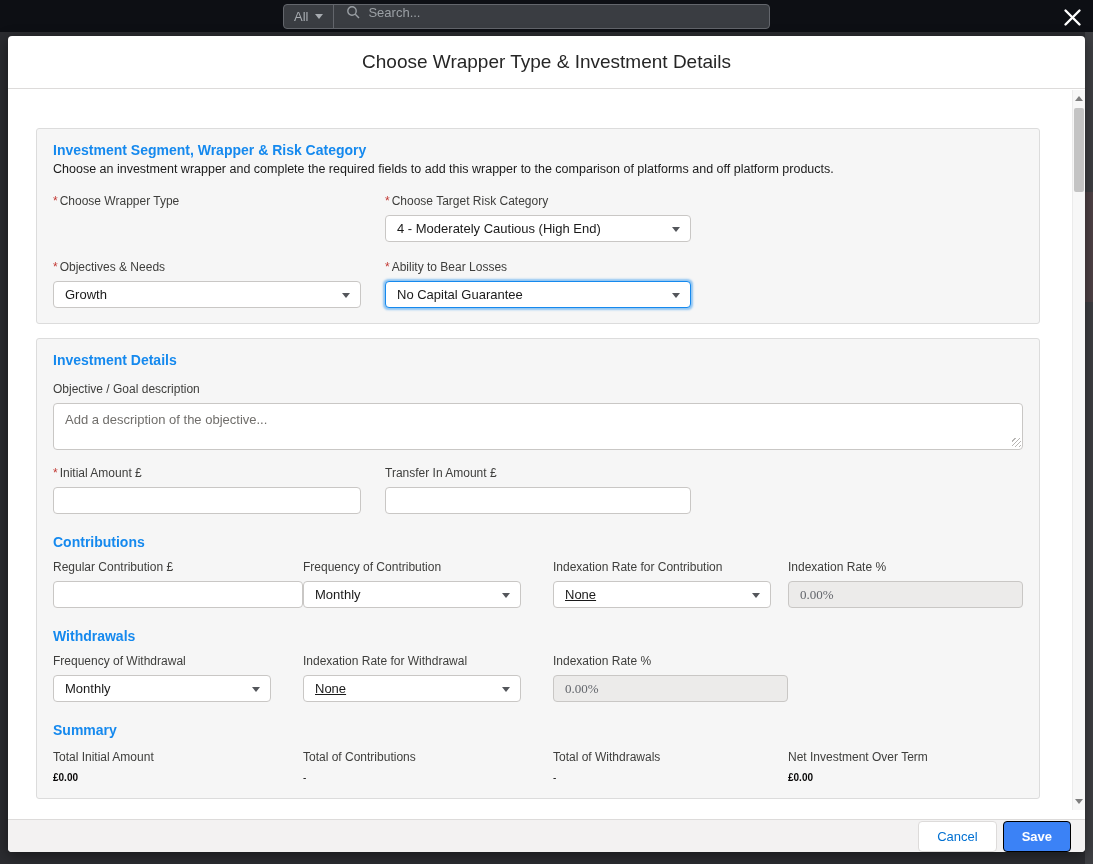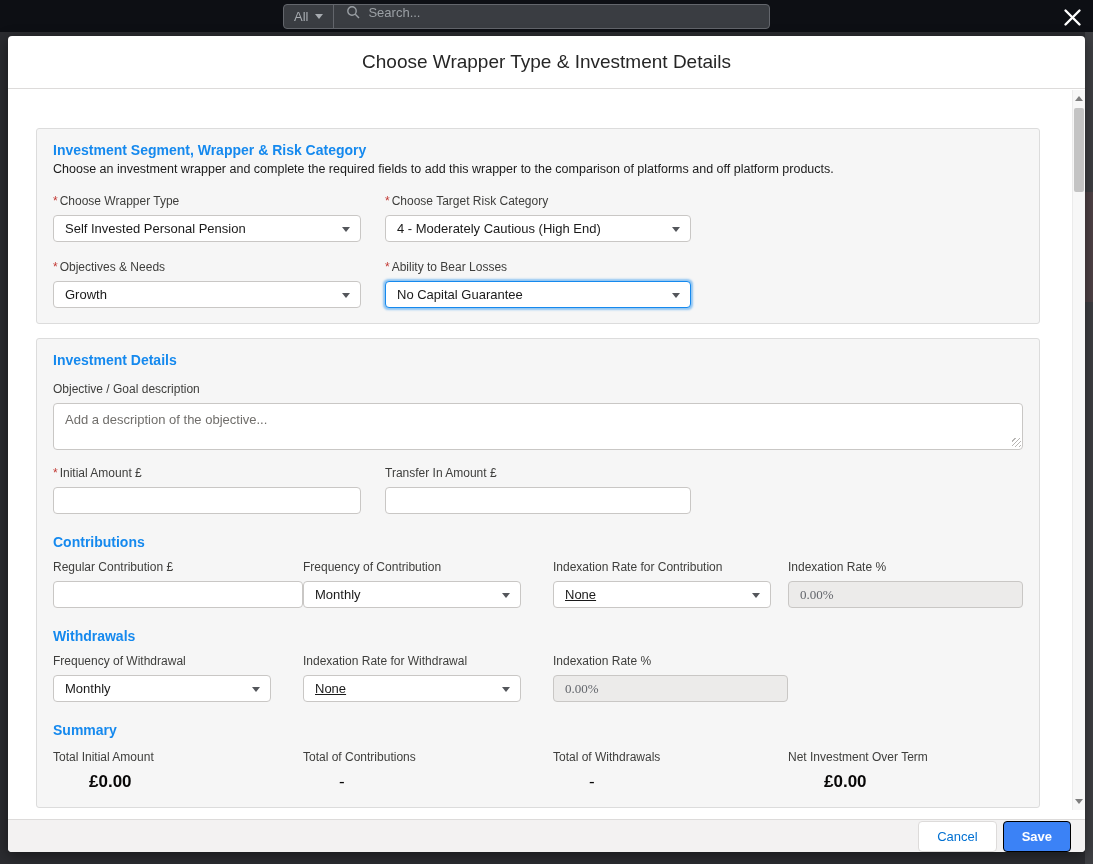--- a/index.html
+++ b/index.html
@@ -84,21 +84,21 @@
   textarea.objective::placeholder, input.text::placeholder { color:#706e6b; }
   .resize-handle {
     position:absolute; right:2px; bottom:3px; width:9px; height:9px; pointer-events:none;
     background:repeating-linear-gradient(135deg, transparent 0 2px, #b8b6b4 2px 3px);
   }
 
   .sub-heading { font-size:14px; font-weight:bold; color:#1589ee; margin-top:20px; }
   .ctl-w1 { width:222px; } .ctl-w2 { width:218px; } .ctl-w3 { width:218px;text-decoration:underline; } .ctl-w4 { width:235px; }
 
   .sum-label { font-size:12px; color:#3e3e3c; }
-  .sum-value { font-size:17px; color:#080707; margin-top:8px;margin-left:36px; }
+  .sum-value { font-size:10px; color:#080707; margin-top:8px; }
   .sum-value.bold { font-weight:bold; }
 
   .fund-box { margin-bottom:0; min-height:60px; }
 
   
   .scrollbar {
     position:absolute; top:54px; bottom:42px; right:0; width:13px;
     background:#f7f7f7; border-left:1px solid #ebebeb;
   }
   .sb-arrow { position:absolute; left:0; width:12px; height:15px; display:flex; align-items:center; justify-content:center; cursor:pointer; }
@@ -157,24 +157,20 @@
     <div class="box">
       <div class="sec-heading">Investment Segment, Wrapper &amp; Risk Category</div>
       <div class="sec-desc">Choose an investment wrapper and complete the required fields to add this wrapper to the comparison of platforms and off platform products.</div>
 
       <div class="grid2">
         <div class="field">
           <div class="label">
             <span class="req">*</span>
             <span>Choose Wrapper Type</span>
           </div>
-          <div class="select">
-            <span>Self Invested Personal Pension</span>
-            <span class="chev"></span>
-          </div>
         </div>
         <div class="field">
           <div class="label">
             <span class="req">*</span>
             <span>Choose Target Risk Category</span>
           </div>
           <div class="select">
             <span>4 - Moderately Cautious (High End)</span>
             <span class="chev"></span>
           </div>

